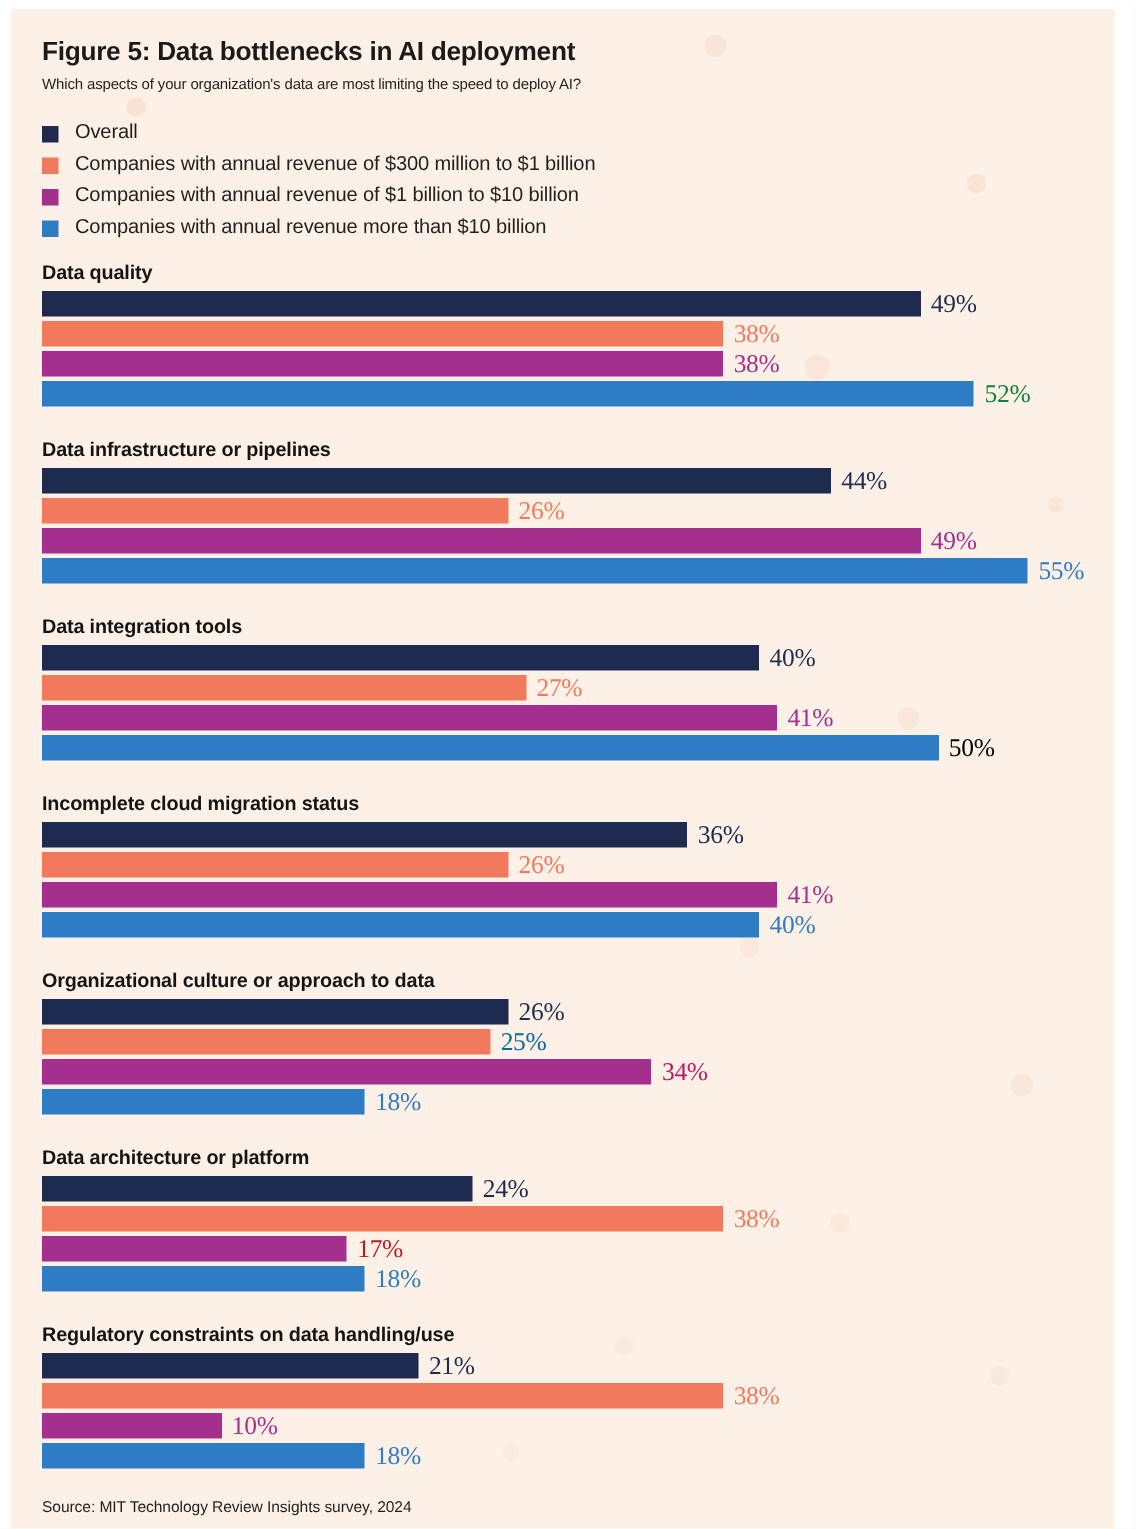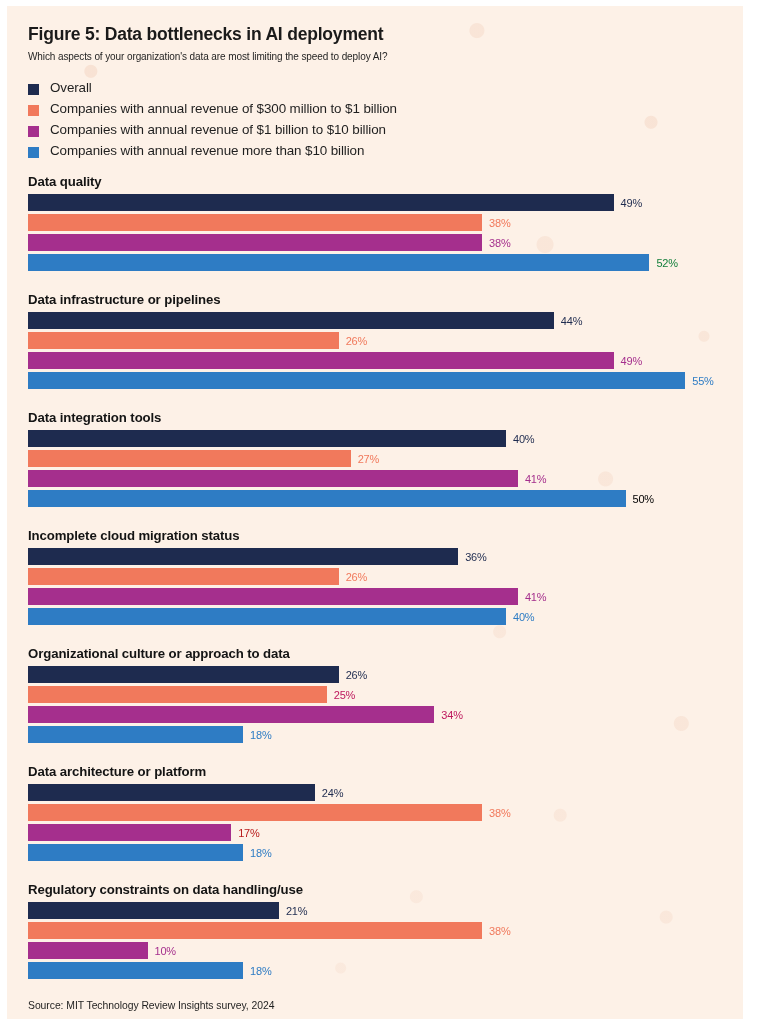--- a/index.html
+++ b/index.html
@@ -111,25 +111,26 @@
     height: 17px;
     margin-bottom: 3px;
     display: flex;
     align-items: center;
   }
   .bar {
     height: 17px;
     min-width: 2px;
   }
   .bar-value {
-    font-size: 11px;
+    font-size: 17px;
     font-weight: normal;
     margin-left: 7px;
     white-space: nowrap;
     letter-spacing: -0.2px;
+    font-family: Liberation Serif, serif;
   }
 
   .source {
     margin-top: 11px;
     font-size: 10.4px;
     color: #1f1f1f;
     letter-spacing: -0.05px;
   }
 </style>
 </head>
@@ -241,21 +242,21 @@
           </div>
         </div>
         <div class="group">
           <div class="group-label">Organizational culture or approach to data</div>
           <div class="bar-row">
             <div class="bar" style="background: rgb(30, 43, 79); width: 310.7px;"></div>
             <span class="bar-value" style="color: rgb(30, 43, 79);">26%</span>
           </div>
           <div class="bar-row">
             <div class="bar" style="background: rgb(241, 121, 92); width: 298.75px;"></div>
-            <span class="bar-value" style="color: #be185d;">25%</span>
+            <span class="bar-value" style="color: #0369a1;">25%</span>
           </div>
           <div class="bar-row">
             <div class="bar" style="background: rgb(165, 47, 141); width: 406.3px;"></div>
             <span class="bar-value" style="color: #be185d;">34%</span>
           </div>
           <div class="bar-row">
             <div class="bar" style="background: rgb(46, 124, 196); width: 215.1px;"></div>
             <span class="bar-value" style="color: rgb(46, 124, 196);">18%</span>
           </div>
         </div>

